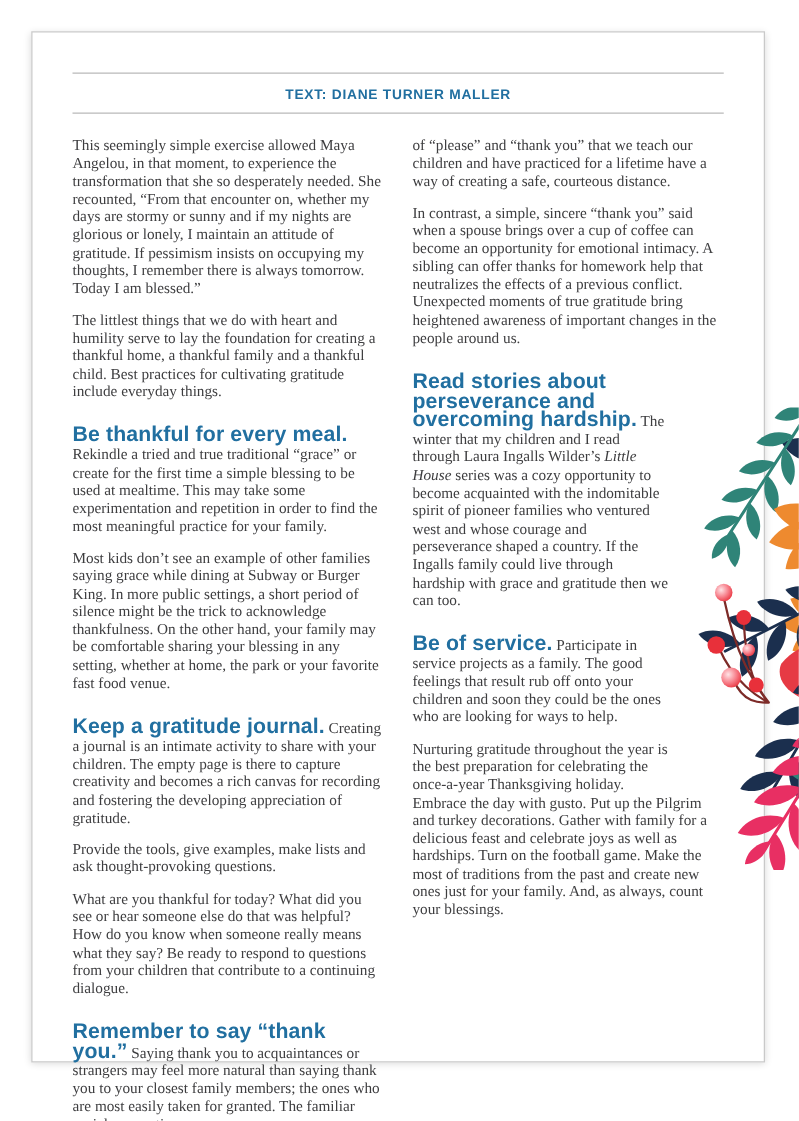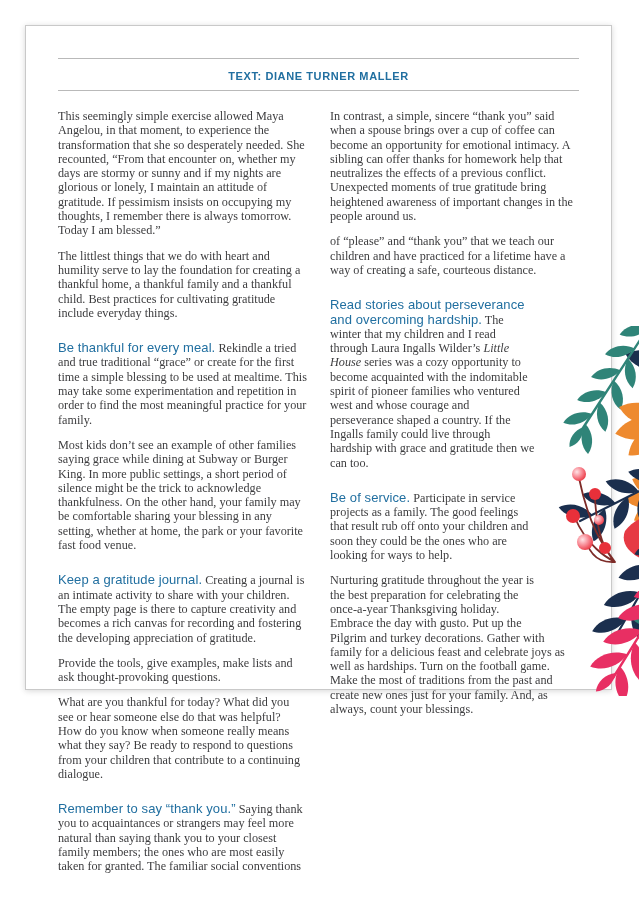--- a/index.html
+++ b/index.html
@@ -1,29 +1,29 @@
 <!DOCTYPE html>
 <html><head>
 <meta charset="utf-8">
 <style>
   * { box-sizing: border-box; margin: 0; padding: 0; }
   html,body { width:639px; height:897px; background:#ffffff; overflow:hidden; position:relative;
               font-family:"Liberation Serif", serif; }
-  .sheet { position:absolute; left:25px; top:25px; width:587px; height:665px;
+  .sheet { position:absolute; left:25px; top:25px; width:587px; height:825px;
            background:#ffffff; border:1px solid #c9c9c9; box-shadow:0 1px 6px rgba(0,0,0,0.16); }
   .content { padding:0 32px; }
   .kicker-wrap { margin-top:32px; border-top:1px solid #b9b9b9; border-bottom:1px solid #b9b9b9;
                  padding:7px 0 6px; text-align:center; }
   .kicker { font-family:"Liberation Sans", sans-serif; font-weight:bold; font-size:11px;
             letter-spacing:0.6px; color:#216fa0; }
   .cols { display:flex; gap:23px; margin-top:18px; }
   .col { width:253px; font-size:12.2px; line-height:14.3px; color:#3d3d3f; text-align:left; }
   .col p { margin:0 0 11px; }
   .col p.lead-block { margin-top:21px; }
-  .lead { font-family:"Liberation Sans", sans-serif; font-weight:normal; font-size:13px;
+  .lead { font-family:"Liberation Sans", sans-serif; font-weight:bold; font-size:17px;
           color:#216fa0; letter-spacing:0.1px;margin-top:32px; }
   .ital { font-style:italic; }
   .bio { margin-top:14px; font-style:italic; }
   .flower-spacer { float:right; width:44px; height:332px; }
   .floral { position:absolute; left:529px; top:300px; width:110px; height:370px; }
   .stem { fill:none; stroke-linecap:round; }
   .st24 { stroke-width:2.4; } .st22 { stroke-width:2.2; } .st18 { stroke-width:1.8; }
   .footer { position:absolute; top:905px; right:12px; display:flex; gap:15px; align-items:baseline;
             font-family:"Liberation Sans", sans-serif; font-size:8.8px; color:#9c9c9c; }
 </style>
@@ -42,22 +42,22 @@
         <p><span>The littlest things that we do with heart and humility serve to lay the foundation for creating a thankful home, a thankful family and a thankful child. Best practices for cultivating gratitude include everyday things.</span></p>
         <p class="lead-block"><span class="lead">Be thankful for every meal.</span><span> Rekindle a tried and true traditional “grace” or create for the first time a simple blessing to be used at mealtime. This may take some experimentation and repetition in order to find the most meaningful practice for your family.</span></p>
         <p><span>Most kids don’t see an example of other families saying grace while dining at Subway or Burger King. In more public settings, a short period of silence might be the trick to acknowledge thankfulness. On the other hand, your family may be comfortable sharing your blessing in any setting, whether at home, the park or your favorite fast food venue.</span></p>
         <p class="lead-block"><span class="lead">Keep a gratitude journal.</span><span> Creating a journal is an intimate activity to share with your children. The empty page is there to capture creativity and becomes a rich canvas for recording and fostering the developing appreciation of gratitude.</span></p>
         <p><span>Provide the tools, give examples, make lists and ask thought-provoking questions.</span></p>
         <p><span>What are you thankful for today? What did you see or hear someone else do that was helpful? How do you know when someone really means what they say? Be ready to respond to questions from your children that contribute to a continuing dialogue.</span></p>
         <p class="lead-block"><span class="lead">Remember to say “thank you.”</span><span> Saying thank you to acquaintances or strangers may feel more natural than saying thank you to your closest family members; the ones who are most easily taken for granted. The familiar social conventions</span></p>
       </div>
 
       <div class="col">
+        <p><span>of “please” and “thank you” that we teach our children and have practiced for a lifetime have a way of creating a safe, courteous distance.</span></p>
         <p><span>In contrast, a simple, sincere “thank you” said when a spouse brings over a cup of coffee can become an opportunity for emotional intimacy. A sibling can offer thanks for homework help that neutralizes the effects of a previous conflict. Unexpected moments of true gratitude bring heightened awareness of important changes in the people around us.</span></p>
-        <p><span>of “please” and “thank you” that we teach our children and have practiced for a lifetime have a way of creating a safe, courteous distance.</span></p>
         <p class="lead-block"><span class="flower-spacer"></span><span class="lead">Read stories about perseverance and overcoming hardship.</span><span> The winter that my children and I read through Laura Ingalls Wilder’s </span><span class="ital">Little House</span><span> series was a cozy opportunity to become acquainted with the indomitable spirit of pioneer families who ventured west and whose courage and perseverance shaped a country. If the Ingalls family could live through hardship with grace and gratitude then we can too.</span></p>
         <p class="lead-block"><span class="lead">Be of service.</span><span> Participate in service projects as a family. The good feelings that result rub off onto your children and soon they could be the ones who are looking for ways to help.</span></p>
         <p><span>Nurturing gratitude throughout the year is the best preparation for celebrating the once-a-year Thanksgiving holiday. Embrace the day with gusto. Put up the Pilgrim and turkey decorations. Gather with family for a delicious feast and celebrate joys as well as hardships. Turn on the football game. Make the most of traditions from the past and create new ones just for your family. And, as always, count your blessings.</span></p>
       </div>
 
     </div>
   </div>
 
   <svg class="floral" viewBox="0 0 110 370" aria-hidden="true">
     <defs>

